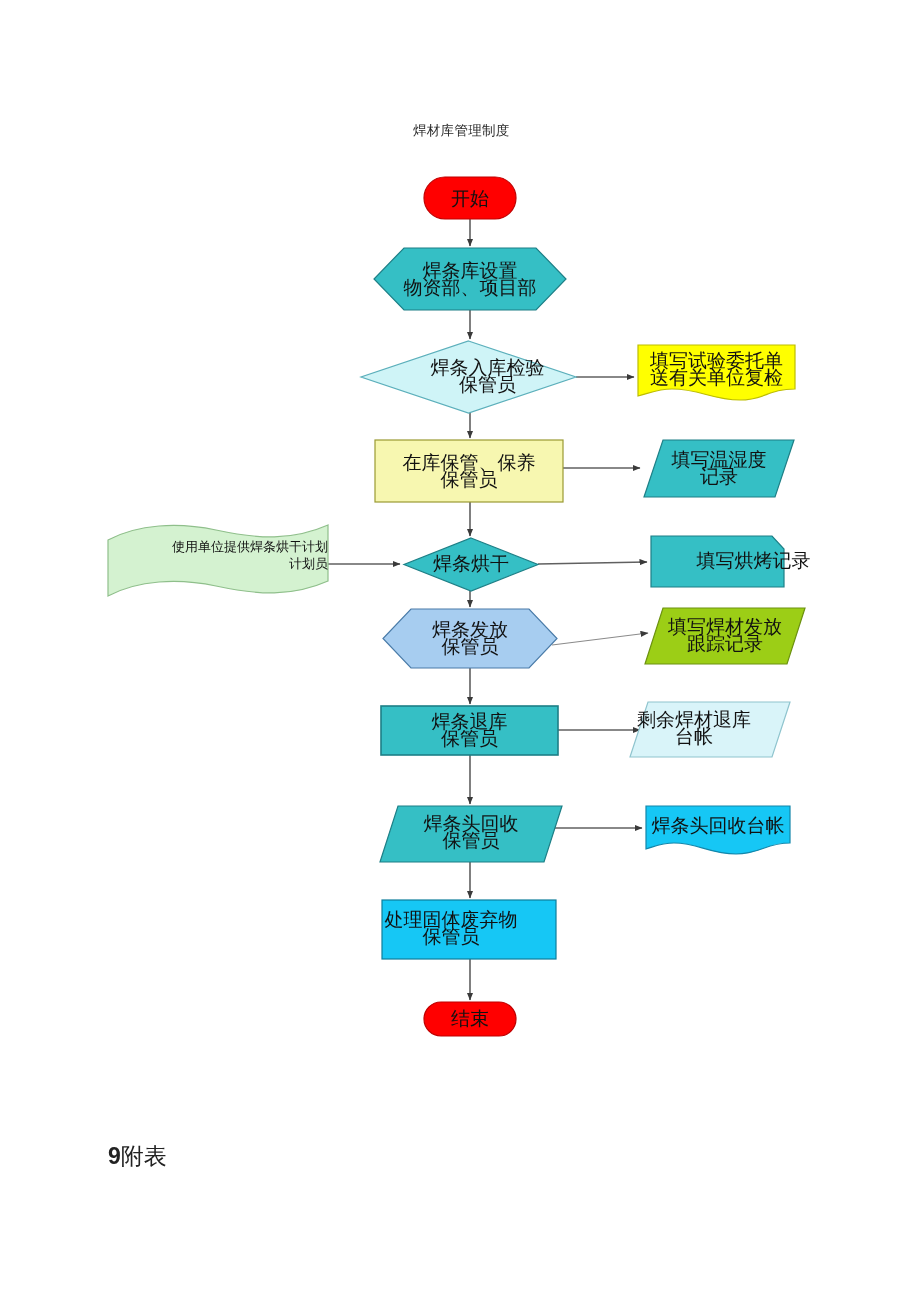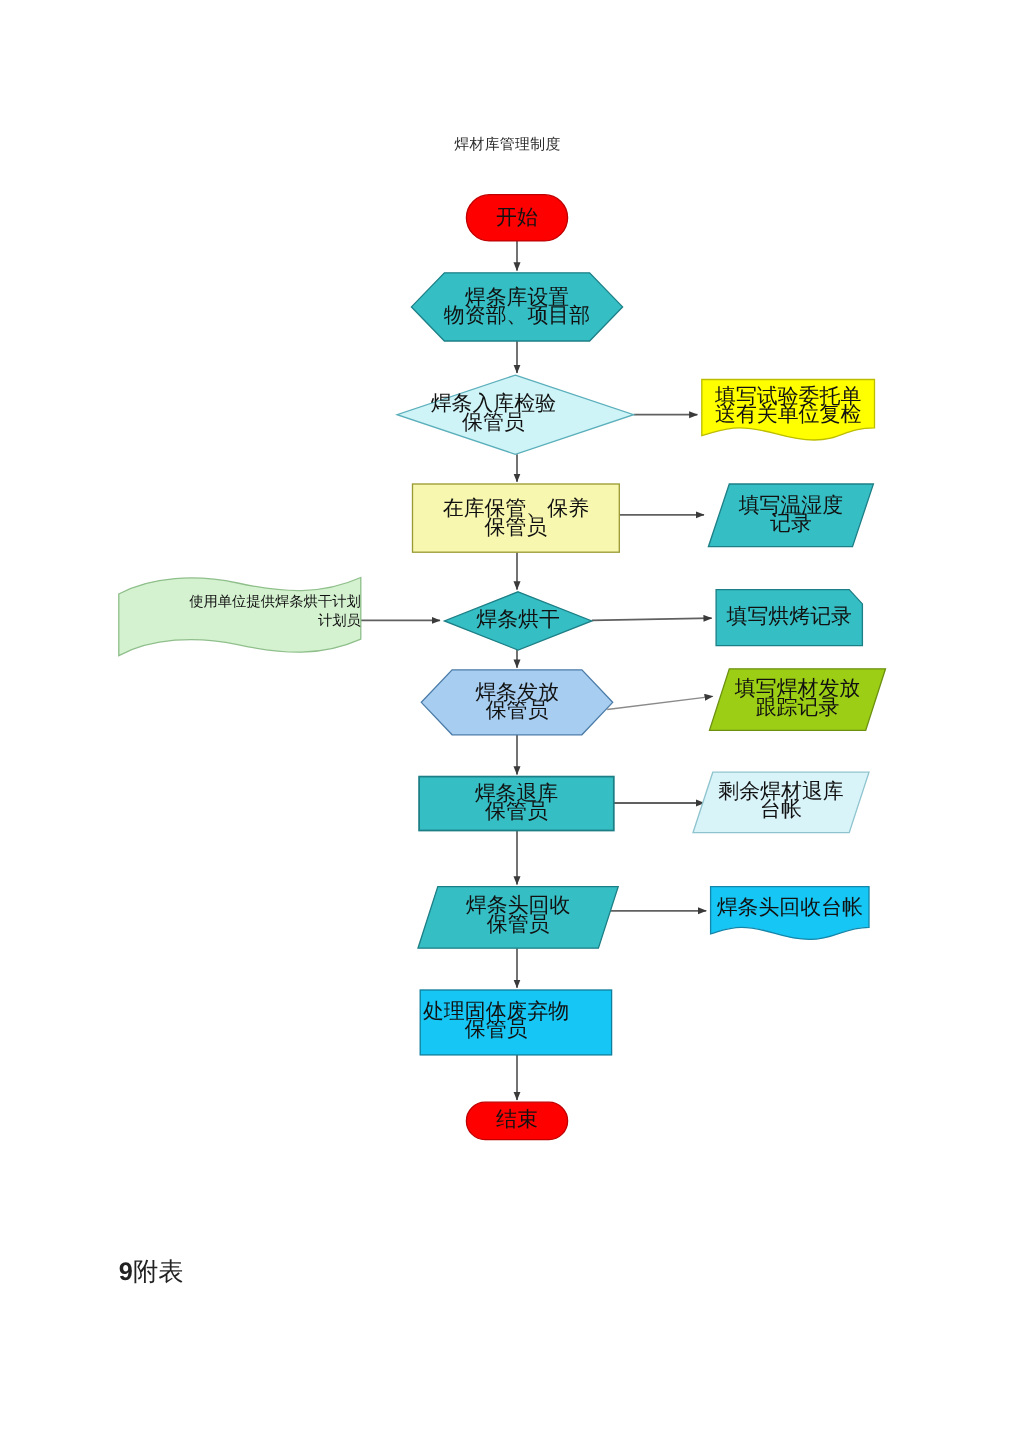--- a/index.html
+++ b/index.html
@@ -143,39 +143,39 @@
              C662,843 656,846 646,849 Z" fill="#16C7F5" stroke="#1386AA" stroke-width="1.2"></path>
 
     <rect x="382" y="900" width="174" height="59" fill="#16C7F5" stroke="#0E7E9C" stroke-width="1.2"></rect>
 
     <rect x="424" y="1002" width="92" height="34" rx="17" ry="17" fill="#FF0000" stroke="#C00000" stroke-width="1.2"></rect>
   </svg>
 
   <div class="node-label" style="left:424px; top:190px; width:92px;">开始</div>
   <div class="node-label" style="left:374px; top:262px; width:192px;">焊条库设置
 物资部、项目部</div>
-  <div class="node-label" style="left:341px; top:359px; width:215px;">焊条入库检验
+  <div class="node-label" style="left:380px; top:359px; width:215px;">焊条入库检验
 保管员</div>
   <div class="node-label" style="left:638px; top:352px; width:157px;">填写试验委托单
 送有关单位复检</div>
   <div class="node-label" style="left:375px; top:454px; width:188px;">在库保管、保养
 保管员</div>
   <div class="node-label" style="left:644px; top:451px; width:150px;">填写温湿度
 记录</div>
   <div class="node-label small" style="left:108px; top:538px; width:220px;text-align:right;">使用单位提供焊条烘干计划
 计划员</div>
   <div class="node-label" style="left:404px; top:555px; width:134px;">焊条烘干</div>
-  <div class="node-label" style="left:651px; top:552px; width:133px;">填写烘烤记录</div>
+  <div class="node-label" style="left:651px; top:552px; width:133px;padding-left:36px;">填写烘烤记录</div>
   <div class="node-label" style="left:383px; top:621px; width:174px;">焊条发放
 保管员</div>
   <div class="node-label" style="left:645px; top:618px; width:160px;">填写焊材发放
 跟踪记录</div>
   <div class="node-label" style="left:381px; top:713px; width:177px;">焊条退库
 保管员</div>
-  <div class="node-label" style="left:630px; top:711px; width:160px;">剩余焊材退库
+  <div class="node-label" style="left:614px; top:711px; width:160px;">剩余焊材退库
 台帐</div>
   <div class="node-label" style="left:380px; top:815px; width:182px;">焊条头回收
 保管员</div>
   <div class="node-label" style="left:646px; top:817px; width:144px;">焊条头回收台帐</div>
   <div class="node-label" style="left:364px; top:911px; width:174px;">处理固体废弃物
 保管员</div>
   <div class="node-label" style="left:424px; top:1010px; width:92px;">结束</div>
 
   <div class="footer-note">
     <span class="num">9</span><span>附表</span>

